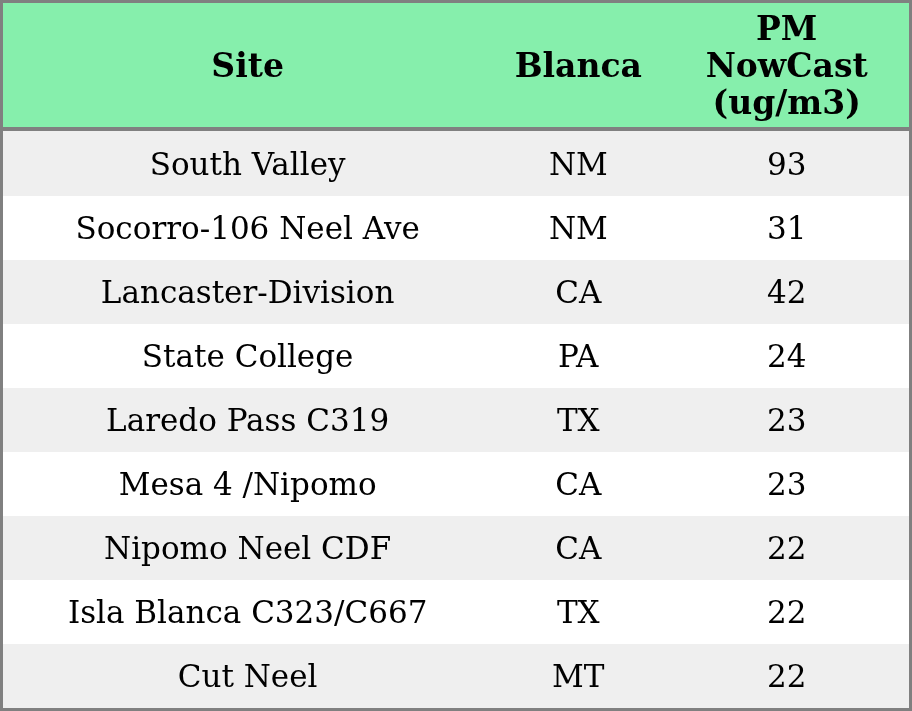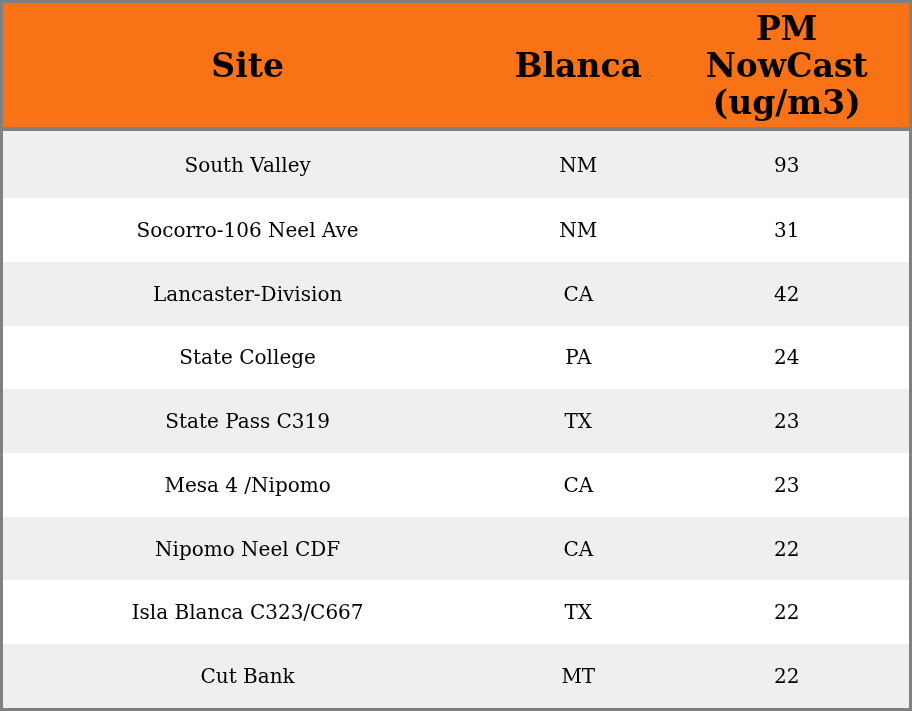--- a/index.html
+++ b/index.html
@@ -20,35 +20,35 @@
     height: 100%;
     border-collapse: collapse;
     table-layout: fixed;
     font-family: "DejaVu Serif", serif;
     color: #000000;
   }
   col.col-site  { width: 54%; }
   col.col-state { width: 19%; }
   col.col-pm    { width: 27%; }
   thead th {
-    background: #f97316;
+    background: #86efac;
     border-bottom: 4px solid #808080;
     height: 124px;
     vertical-align: middle;
     text-align: center;
     font-weight: bold;
     font-size: 33px;
     line-height: 37px;
     white-space: pre-line;
     padding: 0;
   }
   tbody td {
     text-align: center;
     vertical-align: middle;
-    font-size: 20px;
+    font-size: 31px;
     padding: 0;
   }
   tbody tr:nth-child(odd) td  { background: #efefef; }
   tbody tr:nth-child(even) td { background: #ffffff; }
 </style>
 </head>
 <body>
 
 <div class="screen">
   <table class="pm-table">
@@ -81,39 +81,39 @@
         <td>Lancaster-Division</td>
         <td>CA</td>
         <td>42</td>
       </tr>
       <tr>
         <td>State College</td>
         <td>PA</td>
         <td>24</td>
       </tr>
       <tr>
-        <td>State Pass C319</td>
+        <td>Laredo Pass C319</td>
         <td>TX</td>
         <td>23</td>
       </tr>
       <tr>
         <td>Mesa 4 /Nipomo</td>
         <td>CA</td>
         <td>23</td>
       </tr>
       <tr>
         <td>Nipomo Neel CDF</td>
         <td>CA</td>
         <td>22</td>
       </tr>
       <tr>
         <td>Isla Blanca C323/C667</td>
         <td>TX</td>
         <td>22</td>
       </tr>
       <tr>
-        <td>Cut Bank</td>
+        <td>Cut Neel</td>
         <td>MT</td>
         <td>22</td>
       </tr>
     </tbody>
   </table>
 </div>
 
 </body></html>

